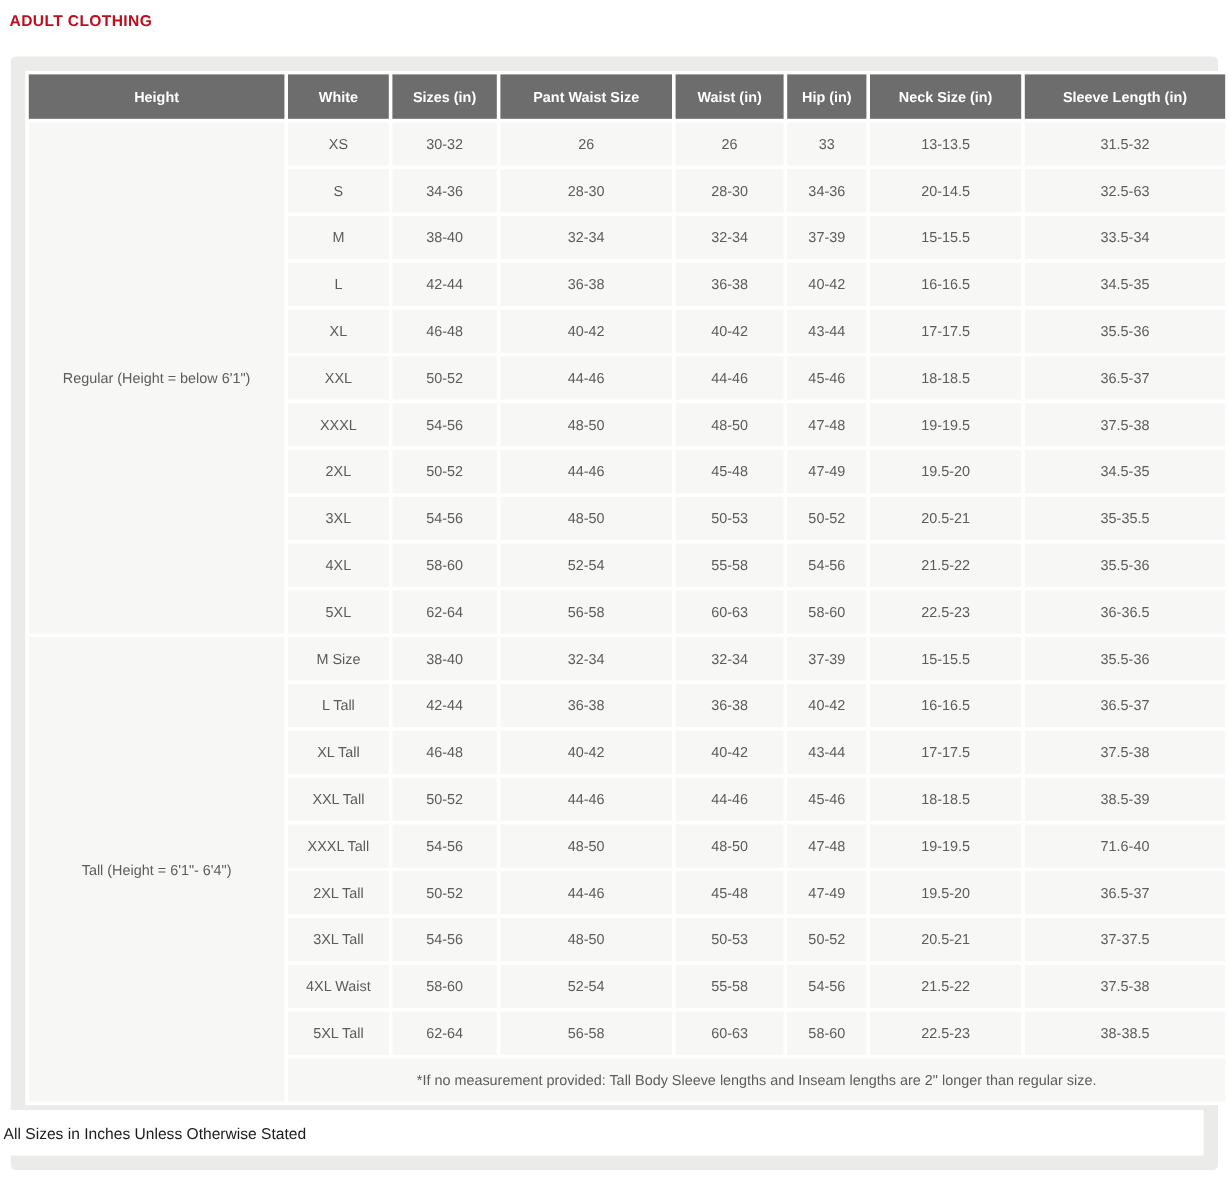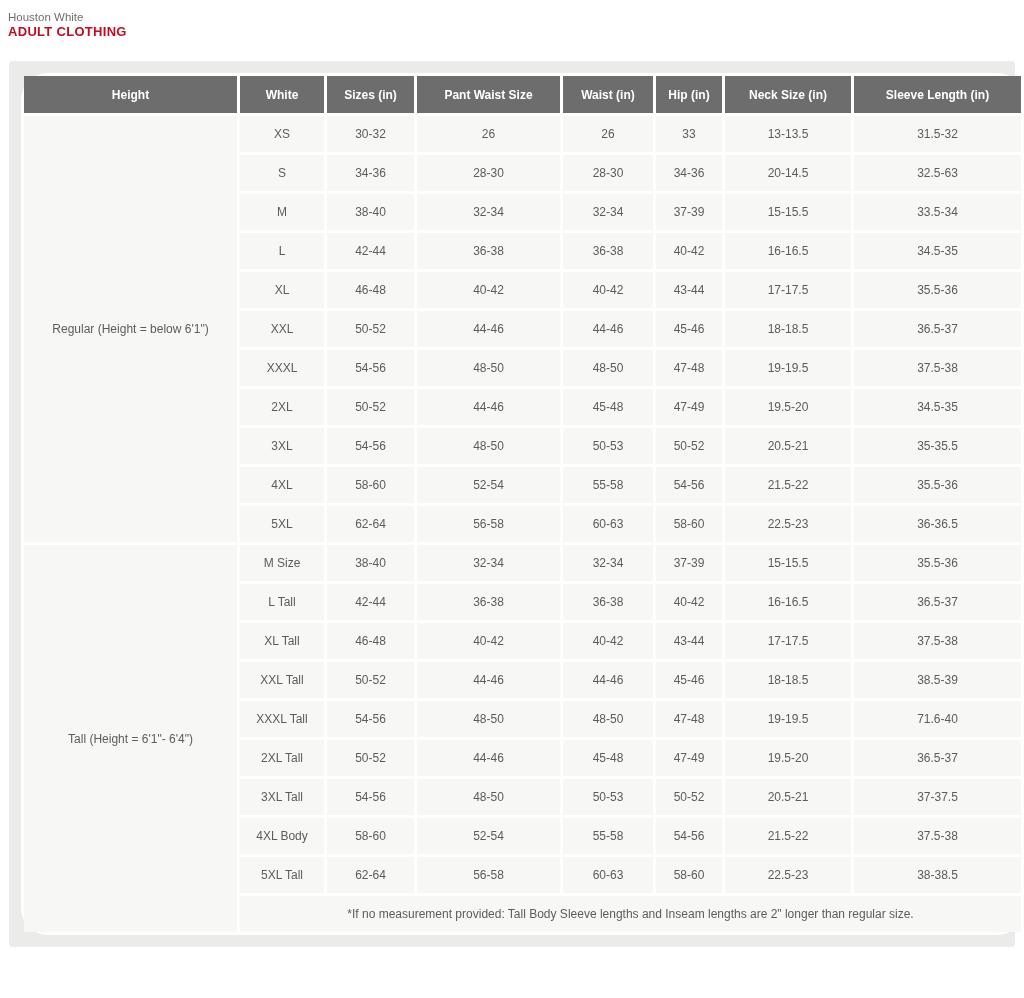--- a/index.html
+++ b/index.html
@@ -24,21 +24,20 @@
     border-radius: 4px;
     padding: 12px 12px 12px 12px;
     width: 1006px;
   }
   table.size-chart {
     border-collapse: separate;
     border-spacing: 3px;
     background: #ffffff;
     width: 982px;
     table-layout: fixed;
-    border-radius: 27px;
   }
   table.size-chart th {
     background: #6d6d6d;
     color: #ffffff;
     font-size: 12px;
     font-weight: bold;
     height: 37px;
     text-align: center;
     vertical-align: middle;
   }
@@ -72,21 +71,20 @@
   .units-band span {
     font-size: 13px;
     color: #1c1c1c;
     padding-left: 3px;
   }
 </style>
 </head>
 <body>
 
 <div class="page-header">
-  <div class="brand-name">Houston White</div>
   <div class="page-title">ADULT CLOTHING</div>
 </div>
 
 <div class="panel">
   <table class="size-chart">
     <colgroup>
       <col class="col-height">
         <col class="col-size">
         <col class="col-chest">
         <col class="col-pant">
@@ -266,21 +264,21 @@
         <tr>
           <td>3XL Tall</td>
           <td>54-56</td>
           <td>48-50</td>
           <td>50-53</td>
           <td>50-52</td>
           <td>20.5-21</td>
           <td>37-37.5</td>
         </tr>
         <tr>
-          <td>4XL Body</td>
+          <td>4XL Waist</td>
           <td>58-60</td>
           <td>52-54</td>
           <td>55-58</td>
           <td>54-56</td>
           <td>21.5-22</td>
           <td>37.5-38</td>
         </tr>
         <tr>
           <td>5XL Tall</td>
           <td>62-64</td>
@@ -288,13 +286,16 @@
           <td>60-63</td>
           <td>58-60</td>
           <td>22.5-23</td>
           <td>38-38.5</td>
         </tr>
         <tr>
           <td class="footnote-cell" colspan="7">*If no measurement provided: Tall Body Sleeve lengths and Inseam lengths are 2" longer than regular size.</td>
         </tr>
       </tbody>
   </table>
+  <div class="units-band">
+    <span>All Sizes in Inches Unless Otherwise Stated</span>
+  </div>
 </div>
 
 </body></html>

